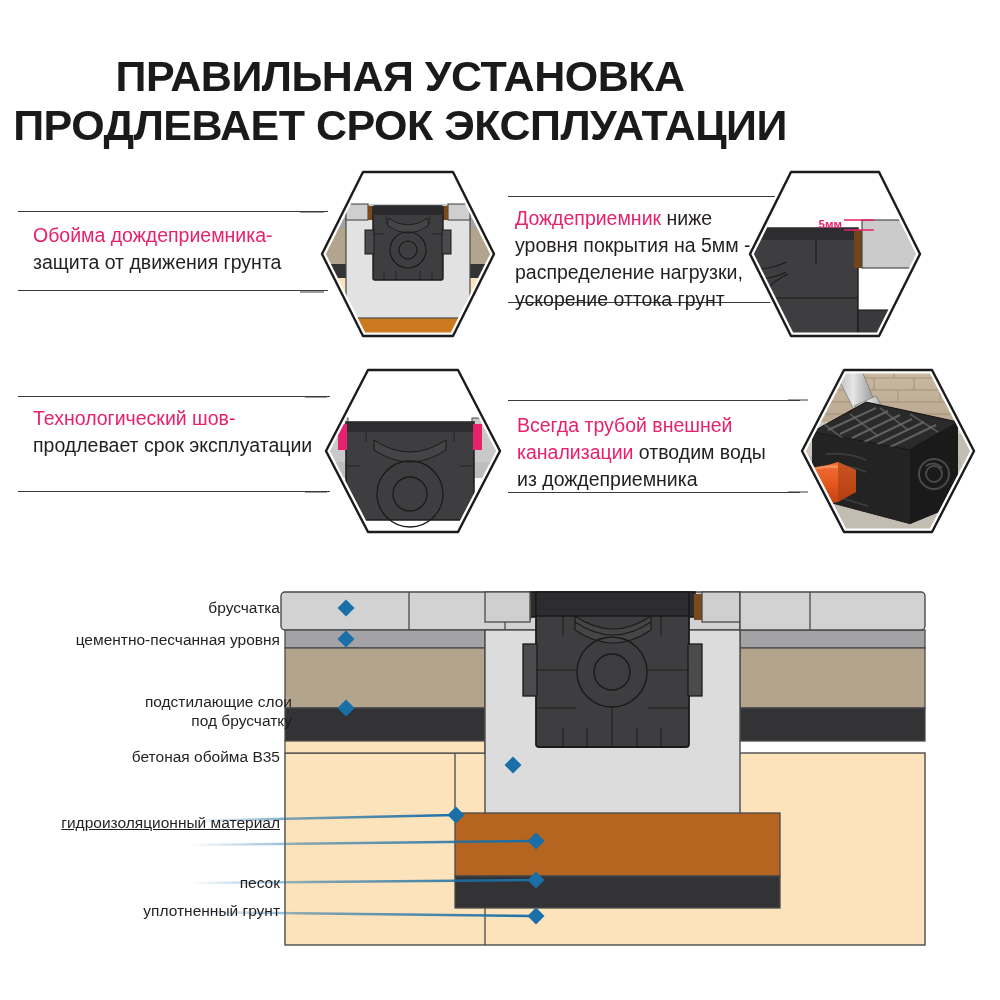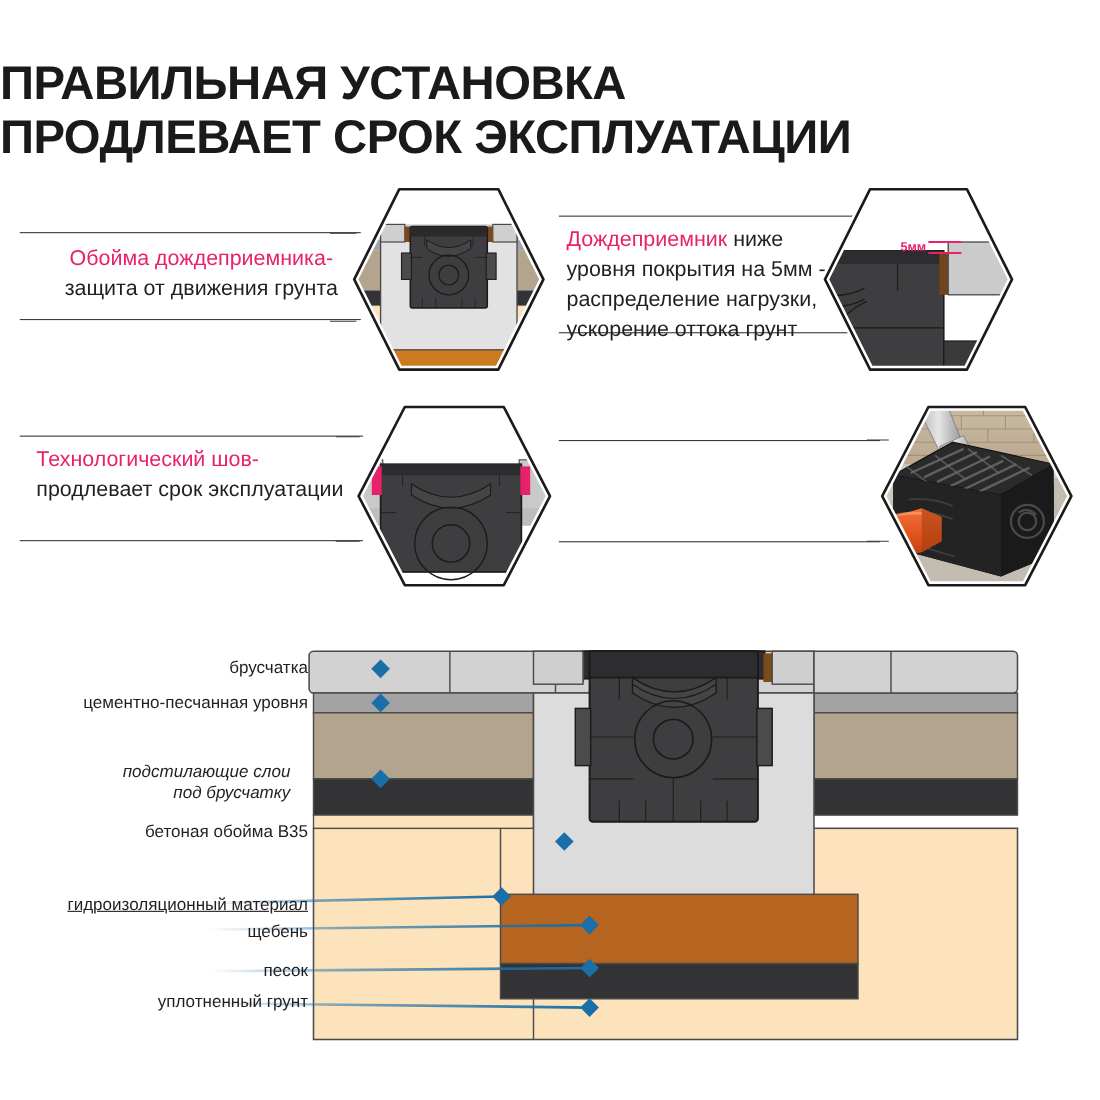--- a/index.html
+++ b/index.html
@@ -7,21 +7,21 @@
     width: 1000px; height: 1000px;
     background: #ffffff;
     font-family: "Liberation Sans", "DejaVu Sans", sans-serif;
     overflow: hidden;
   }
   #page { position: relative; width: 1000px; height: 1000px; background: #fff; }
 
   
   .title {
     position: absolute; left: 0; top: 52px; width: 800px;
-    text-align: left; color: #1a1a1a;
+    text-align: center; color: #1a1a1a;
     font-weight: bold; letter-spacing: -0.5px; line-height: 1.13;
   }
   .title-l1 { font-size: 43px; display: block; }
   .title-l2 { font-size: 43px; display: block; }
 
   
   .callout { position: absolute; }
   .callout .ctext {
     font-size: 19.5px; line-height: 1.38; color: #231f20;
   }
@@ -50,21 +50,21 @@
 
 <div id="page">
 
   <div class="title">
     <span class="title-l1">ПРАВИЛЬНАЯ УСТАНОВКА</span>
     <span class="title-l2">ПРОДЛЕВАЕТ СРОК ЭКСПЛУАТАЦИИ</span>
   </div>
 
   <div class="rule" style="left:18px; top:211px; width:310px;"></div>
   <div class="rule" style="left:18px; top:290px; width:310px;"></div>
-  <div class="callout" style="left:33px; top:222px; width:300px;text-align:center;">
+  <div class="callout" style="left:33px; top:222px; width:300px;">
     <div class="ctext">
       <span class="hl">Обойма дождеприемника-</span><br>
       <span>защита от движения грунта</span>
     </div>
   </div>
 
   <svg width="40" height="110" style="position:absolute; left:300px; top:205px;">
     <path d="M0,7 L24,7" stroke="#3a3a3a" stroke-width="1" fill="none"></path>
     <path d="M0,87 L24,87" stroke="#3a3a3a" stroke-width="1" fill="none"></path>
   </svg>
@@ -209,20 +209,25 @@
         <rect x="16" y="58" width="9" height="26" fill="#e8216c"></rect>
         <rect x="151" y="58" width="9" height="26" fill="#e8216c"></rect>
       </g>
       <path d="M46,4 H136 L178,85 L136,166 H46 L4,85 Z" fill="none" stroke="#ffffff" stroke-width="7"></path>
       <path d="M46,4 H136 L178,85 L136,166 H46 L4,85 Z" fill="none" stroke="#1b1b1b" stroke-width="2.4" stroke-linejoin="round"></path>
     </svg>
   </div>
 
   <div class="rule" style="left:508px; top:400px; width:292px;"></div>
   <div class="rule" style="left:508px; top:492px; width:292px;"></div>
+  <div class="callout right-align" style="left:517px; top:412px; width:272px;">
+    <div class="ctext">
+      <span class="hl">Всегда трубой внешней канализации</span><span> отводим воды из дождеприемника</span>
+    </div>
+  </div>
 
   <svg width="30" height="110" style="position:absolute; left:788px; top:394px;">
     <path d="M0,6 L20,6" stroke="#3a3a3a" stroke-width="1" fill="none"></path>
     <path d="M0,98 L20,98" stroke="#3a3a3a" stroke-width="1" fill="none"></path>
   </svg>
 
   <div class="hex-wrap" style="left:798px; top:366px;">
     <svg class="hex-svg" width="180" height="170" viewBox="0 0 180 170">
       <defs>
         <clipPath id="clipHex4">
@@ -321,25 +326,24 @@
       </g>
       <path d="M46,4 H134 L176,85 L134,166 H46 L4,85 Z" fill="none" stroke="#ffffff" stroke-width="7"></path>
       <path d="M46,4 H134 L176,85 L134,166 H46 L4,85 Z" fill="none" stroke="#1b1b1b" stroke-width="2.4" stroke-linejoin="round"></path>
     </svg>
   </div>
 
   <div id="section">
 
     <div class="sec-label" style="left:40px; top:38px; width:240px;">брусчатка</div>
     <div class="sec-label" style="left:20px; top:70px; width:260px;">цементно-песчанная уровня</div>
-    <div class="sec-label" style="left:24px; top:132px; width:240px;font-style:italic;">подстилающие слои
+    <div class="sec-label" style="left:52px; top:132px; width:240px;">подстилающие слои
 под брусчатку</div>
     <div class="sec-label" style="left:40px; top:187px; width:240px;">бетоная обойма B35</div>
     <div class="sec-label" style="left:10px; top:253px; width:270px;text-decoration:underline;">гидроизоляционный материал</div>
-    <div class="sec-label" style="left:40px; top:278px; width:240px;">щебень</div>
     <div class="sec-label" style="left:40px; top:313px; width:240px;">песок</div>
     <div class="sec-label" style="left:40px; top:341px; width:240px;">уплотненный грунт</div>
 
     <svg width="1000" height="440" viewBox="0 0 1000 440">
       <defs>
         <linearGradient id="leadFade" x1="0" y1="0" x2="1" y2="0">
           <stop offset="0%" stop-color="#1a6fa8" stop-opacity="0"></stop>
           <stop offset="35%" stop-color="#1a6fa8" stop-opacity="0.55"></stop>
           <stop offset="100%" stop-color="#1a6fa8" stop-opacity="1"></stop>
         </linearGradient>

